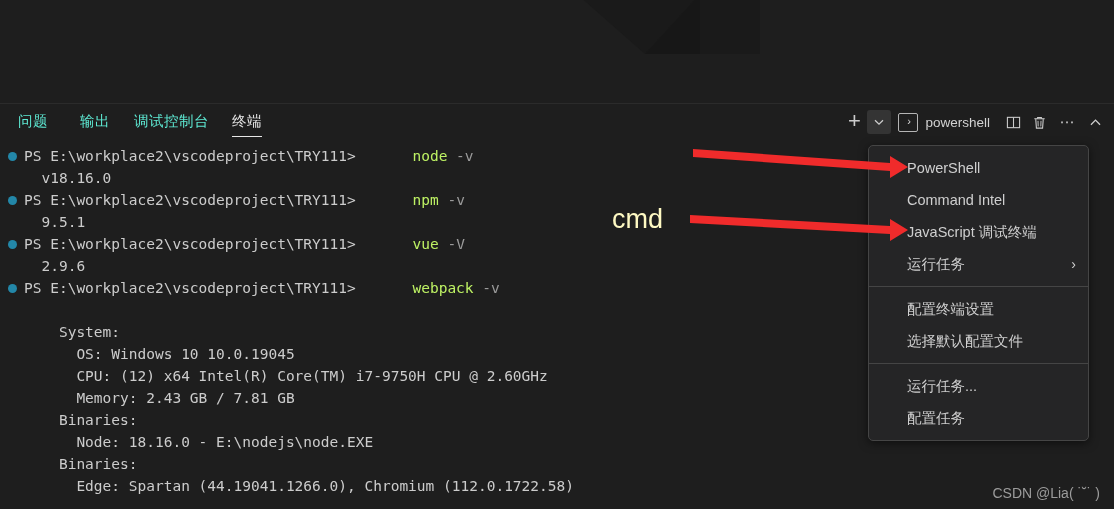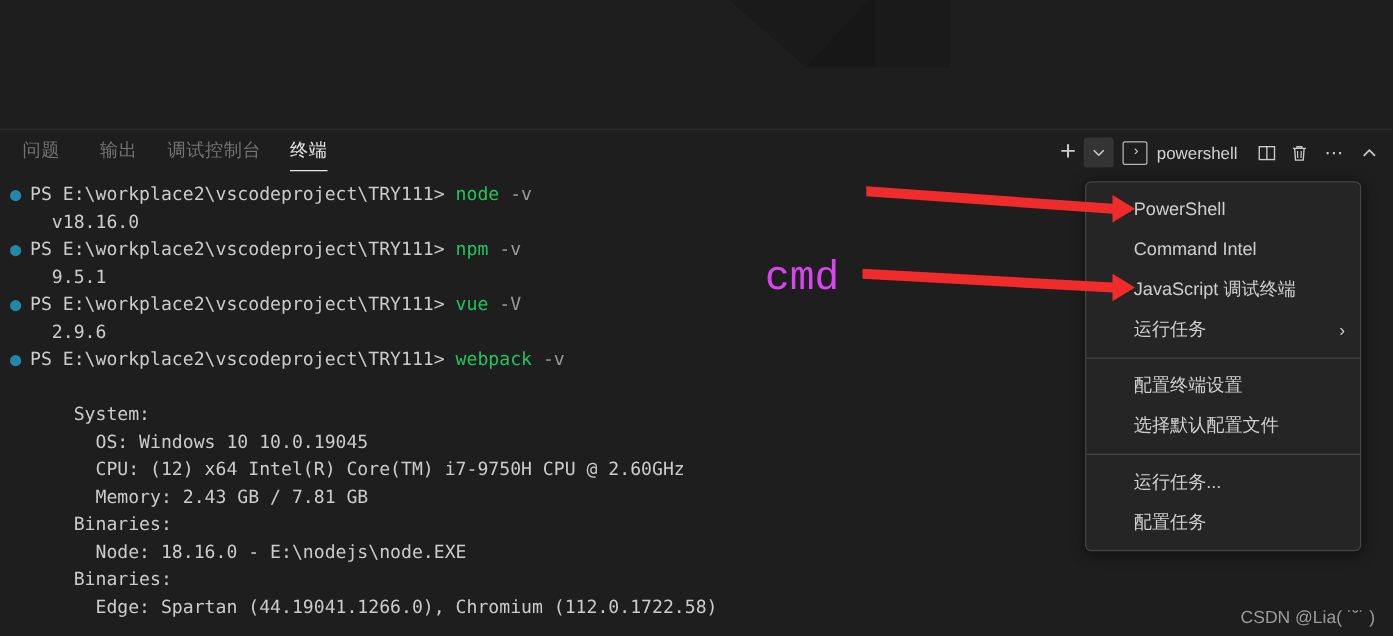--- a/index.html
+++ b/index.html
@@ -53,21 +53,21 @@
     left: 0; top: 0;
     width: 1114px;
     height: 36px;
   }
   .panel-tab {
     position: absolute;
     top: 0;
     height: 35px;
     line-height: 35px;
     font-size: 14.5px;
-    color: #737373;
+    color: #5eead4;
     letter-spacing: 0.5px;
     cursor: pointer;
     white-space: nowrap;
   }
   .panel-tab.active {
     color: #e7e7e7;
   }
   .panel-tab.active::after {
     content: "";
     position: absolute;
@@ -167,21 +167,21 @@
   }
   .cmd-dot {
     position: absolute;
     left: 8px;
     top: 7px;
     width: 9px; height: 9px;
     border-radius: 50%;
     background: #2387a8;
   }
   .tok-prompt  { color: #cccccc; }
-  .tok-cmd     { color: #22c55e; }
+  .tok-cmd     { color: #bef264; margin-left: 48px; }
   .tok-arg     { color: #9b9b9b; }
   .tok-out     { color: #cccccc; }
 
   
   #terminal-menu {
     position: absolute;
     left: 868px;
     top: 145px;
     width: 221px;
     background: #252526;
@@ -220,23 +220,23 @@
     position: absolute;
     left: 0; top: 0;
     width: 1114px; height: 509px;
     pointer-events: none;
     z-index: 80;
   }
   #cmd-label {
     position: absolute;
     left: 612px;
     top: 204px;
-    font-size: 33px;
-    color: #d946ef;
-    font-family: Liberation Mono, monospace;
+    font-size: 27px;
+    color: #fef9c3;
+    font-family: Liberation Sans, sans-serif;
   }
 
   
   #csdn-watermark {
     position: absolute;
     right: 14px;
     bottom: 8px;
     font-size: 14px;
     color: #9c9c9c;
     z-index: 90;

